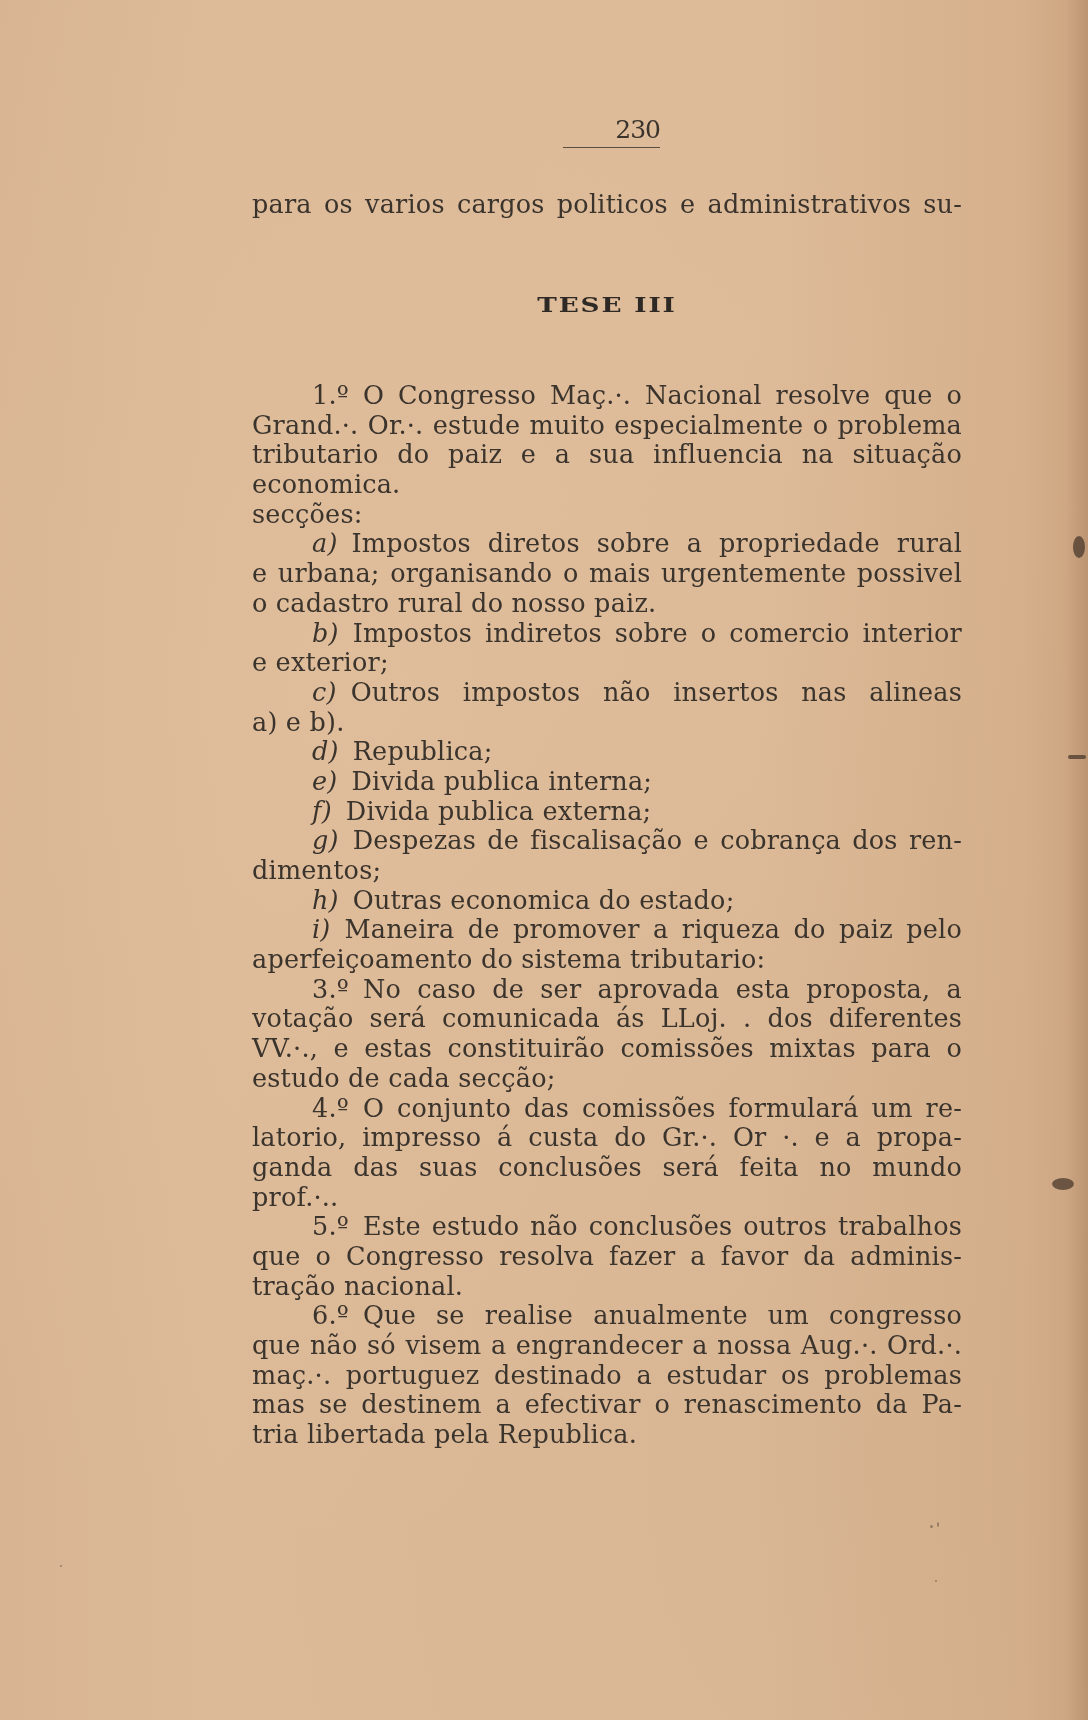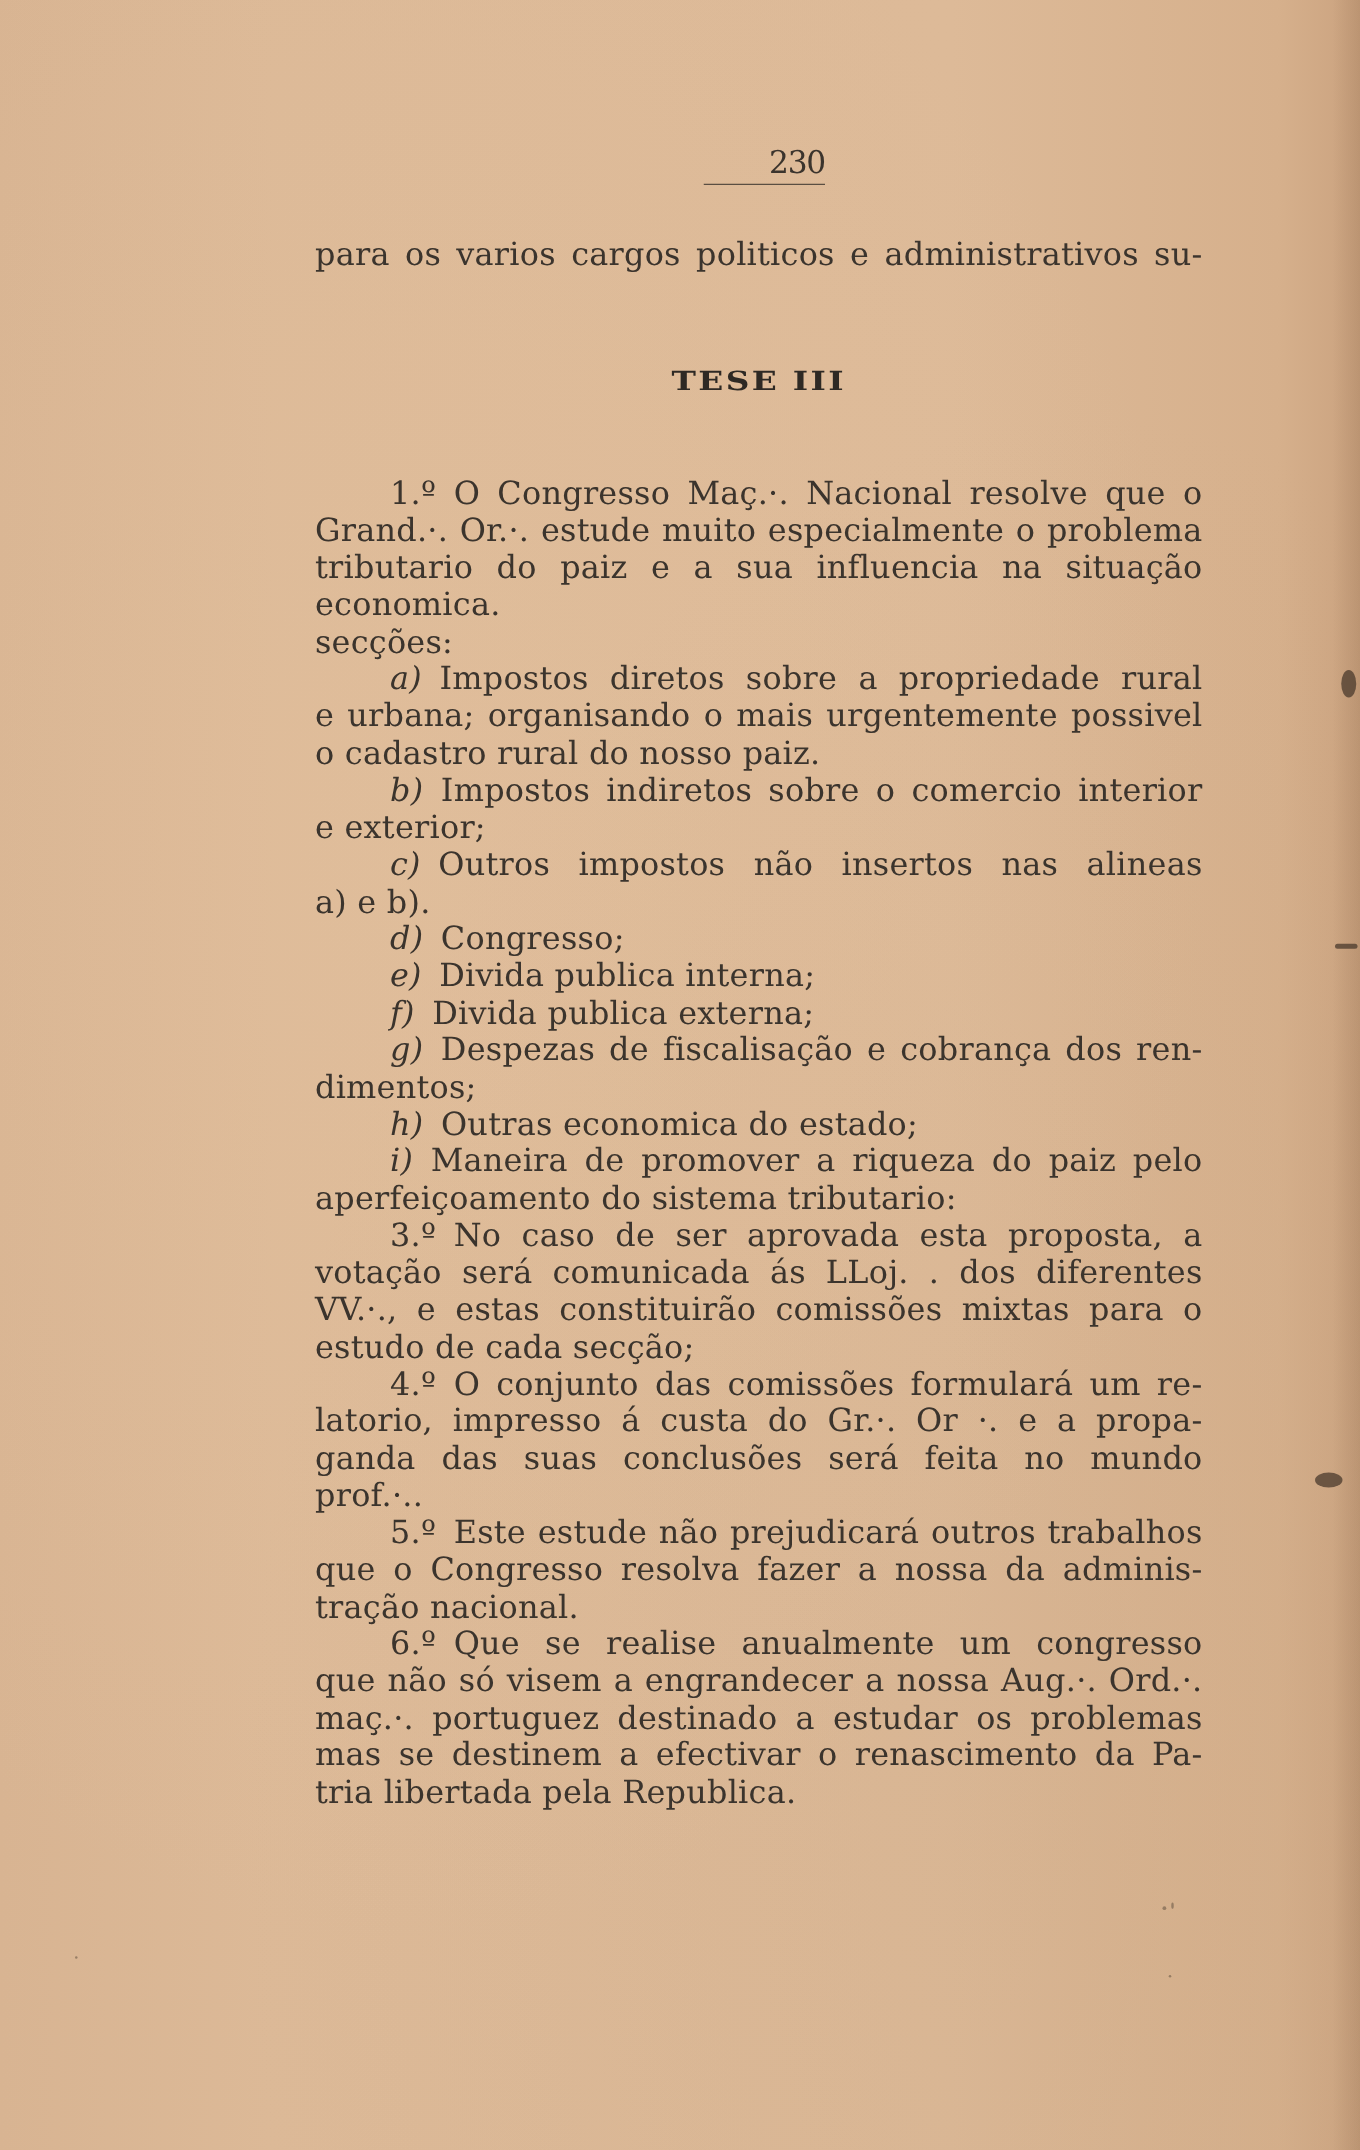--- a/index.html
+++ b/index.html
@@ -134,38 +134,38 @@
     <span class="line"><span>tributario do paiz e a sua influencia na situação</span></span>
     <span class="line last"><span>economica.</span></span>
     <span class="line last"><span>secções:</span></span>
     <span class="line indent"><span class="lbl">a)</span><span>Impostos diretos sobre a propriedade rural</span></span>
     <span class="line"><span>e urbana; organisando o mais urgentemente possivel</span></span>
     <span class="line last"><span>o cadastro rural do nosso paiz.</span></span>
     <span class="line indent"><span class="lbl">b)</span><span>Impostos indiretos sobre o comercio interior</span></span>
     <span class="line last"><span>e exterior;</span></span>
     <span class="line indent"><span class="lbl">c)</span><span>Outros impostos não insertos nas alineas</span></span>
     <span class="line last"><span>a) e b).</span></span>
-    <span class="line indent last"><span class="lbl">d)</span><span>Congresso;</span></span>
+    <span class="line indent last"><span class="lbl">d)</span><span>Republica;</span></span>
     <span class="line indent last"><span class="lbl">e)</span><span>Divida publica interna;</span></span>
     <span class="line indent last"><span class="lbl">f)</span><span>Divida publica externa;</span></span>
     <span class="line indent"><span class="lbl">g)</span><span>Despezas de fiscalisação e cobrança dos ren-</span></span>
     <span class="line last"><span>dimentos;</span></span>
     <span class="line indent last"><span class="lbl">h)</span><span>Outras economica do estado;</span></span>
     <span class="line indent"><span class="lbl">i)</span><span>Maneira de promover a riqueza do paiz pelo</span></span>
     <span class="line last"><span>aperfeiçoamento do sistema tributario:</span></span>
     <span class="line indent"><span class="num">3.º</span><span>No caso de ser aprovada esta proposta, a</span></span>
     <span class="line"><span>votação será comunicada ás LLoj. . dos diferentes</span></span>
     <span class="line"><span>VV.·., e estas constituirão comissões mixtas para o</span></span>
     <span class="line last"><span>estudo de cada secção;</span></span>
     <span class="line indent"><span class="num">4.º</span><span>O conjunto das comissões formulará um re-</span></span>
     <span class="line"><span>latorio, impresso á custa do Gr.·. Or ·. e a propa-</span></span>
     <span class="line"><span>ganda das suas conclusões será feita no mundo</span></span>
     <span class="line last"><span>prof.·..</span></span>
-    <span class="line indent"><span class="num">5.º</span><span>Este estude não prejudicará outros trabalhos</span></span>
-    <span class="line"><span>que o Congresso resolva fazer a nossa da adminis-</span></span>
+    <span class="line indent"><span class="num">5.º</span><span>Este estudo não conclusões outros trabalhos</span></span>
+    <span class="line"><span>que o Congresso resolva fazer a favor da adminis-</span></span>
     <span class="line last"><span>tração nacional.</span></span>
     <span class="line indent"><span class="num">6.º</span><span>Que se realise anualmente um congresso</span></span>
     <span class="line"><span>que não só visem a engrandecer a nossa Aug.·. Ord.·.</span></span>
     <span class="line"><span>maç.·. portuguez destinado a estudar os problemas</span></span>
     <span class="line"><span>mas se destinem a efectivar o renascimento da Pa-</span></span>
     <span class="line last"><span>tria libertada pela Republica.</span></span>
   </div>
 
 <div class="smudge" style="left:1073px;top:536px;width:12px;height:22px;"></div>
 <div class="smudge" style="left:1068px;top:755px;width:18px;height:4px;border-radius:2px;"></div>

